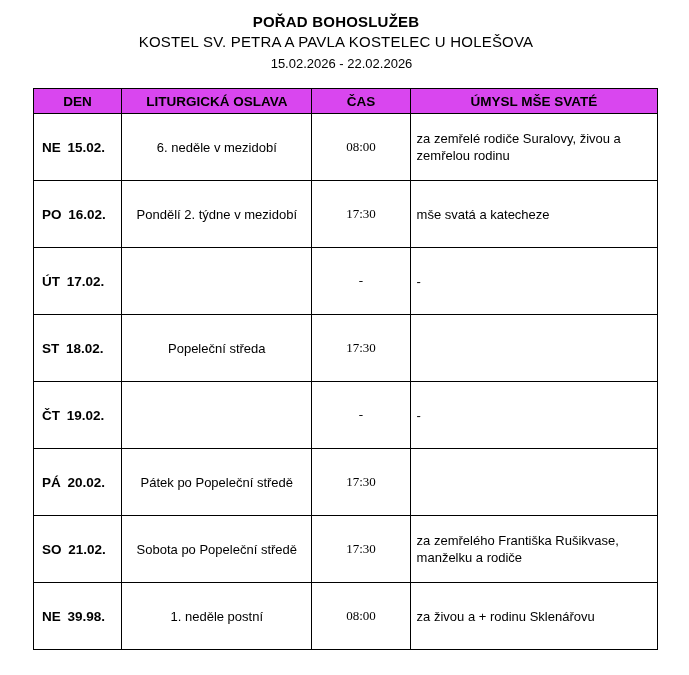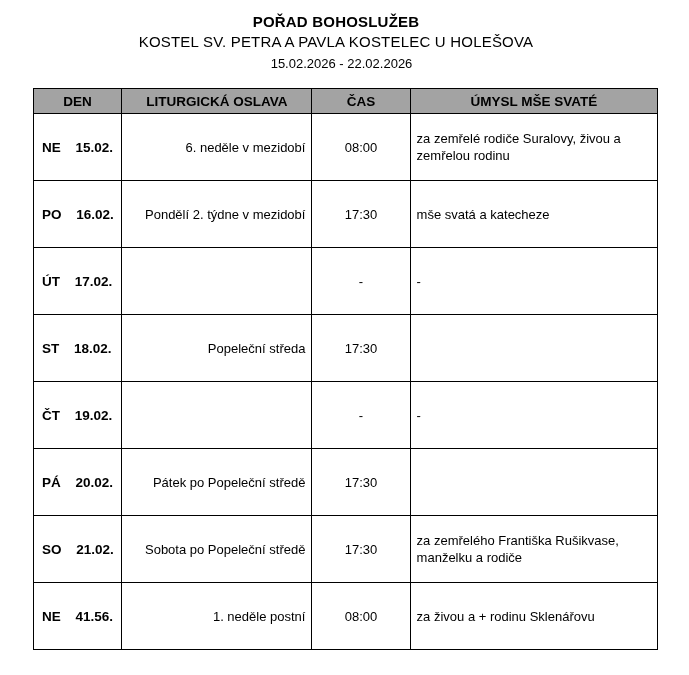--- a/index.html
+++ b/index.html
@@ -52,49 +52,50 @@
   table.schedule {
     border-collapse: collapse;
     width: 625px;
     table-layout: fixed;
   }
   table.schedule th, table.schedule td {
     border: 1px solid #000000;
     vertical-align: middle;
   }
   table.schedule thead th {
-    background: #a3a3a3;
+    background: #d946ef;
     font-size: 13.5px;
     font-weight: bold;
     height: 20px;
     padding: 2px 0;
     text-align: center;
   }
   col.c-day { width: 88px; }
   col.c-cel { width: 190px; }
   col.c-time { width: 98px; }
   col.c-int { width: 247px; }
 
   td.day {
     font-size: 13.5px;
     font-weight: bold;
     padding-left: 8px;
     text-align: left;
     white-space: nowrap;
   }
-  td.day .dd { margin-right: 11px; }
+  td.day .dd { margin-right: 3px; }
   td.celebration {
     font-size: 13px;
-    text-align: right;
+    text-align: center;
     padding: 2px 6px;
     line-height: 17px;
   }
   td.time {
     font-size: 13px;
     text-align: center;
+    font-family: Liberation Serif, serif;
   }
   td.intention {
     font-size: 13px;
     text-align: left;
     padding: 2px 6px;
     line-height: 17px;
   }
   tr.row { height: 67px; }
 </style>
 </head>
@@ -184,21 +185,21 @@
             <span class="dd">SO</span>
             <span>21.02.</span>
           </td>
           <td class="celebration">Sobota po Popeleční středě</td>
           <td class="time">17:30</td>
           <td class="intention">za zemřelého Františka Rušikvase, manželku a rodiče</td>
         </tr>
         <tr class="row">
           <td class="day">
             <span class="dd">NE</span>
-            <span>41.56.</span>
+            <span>39.98.</span>
           </td>
           <td class="celebration">1. neděle postní</td>
           <td class="time">08:00</td>
           <td class="intention">za živou a + rodinu Sklenářovu</td>
         </tr>
       </tbody>
     </table>
   </div>
 
 </div>

